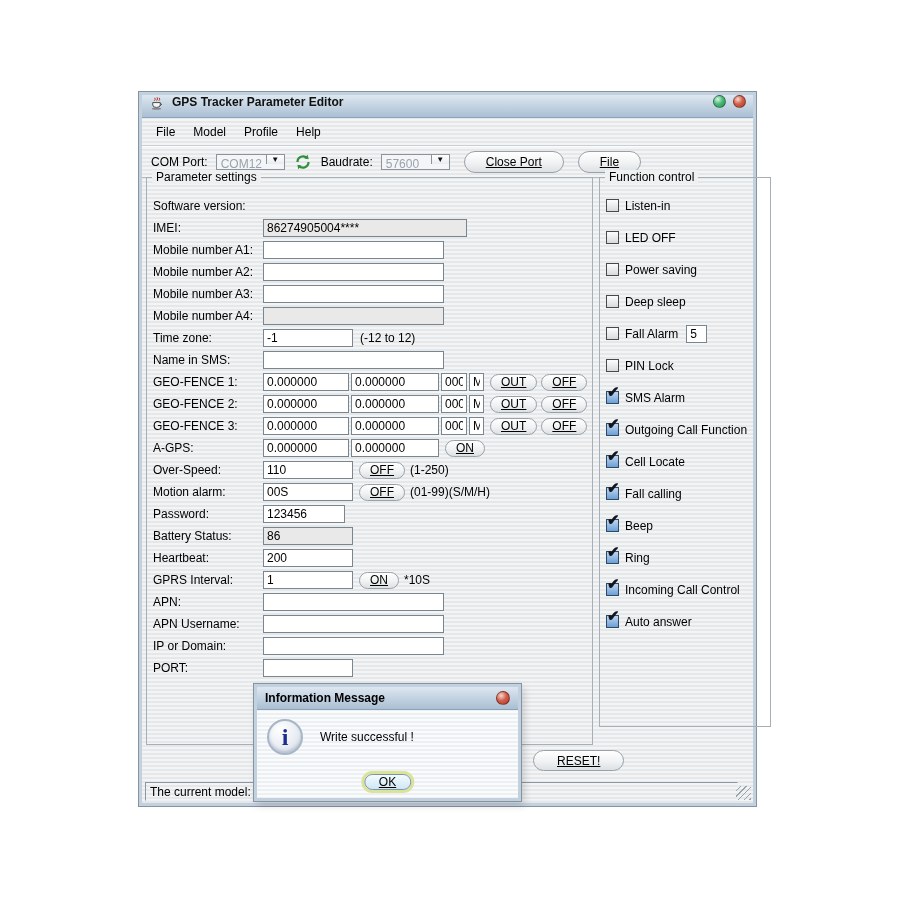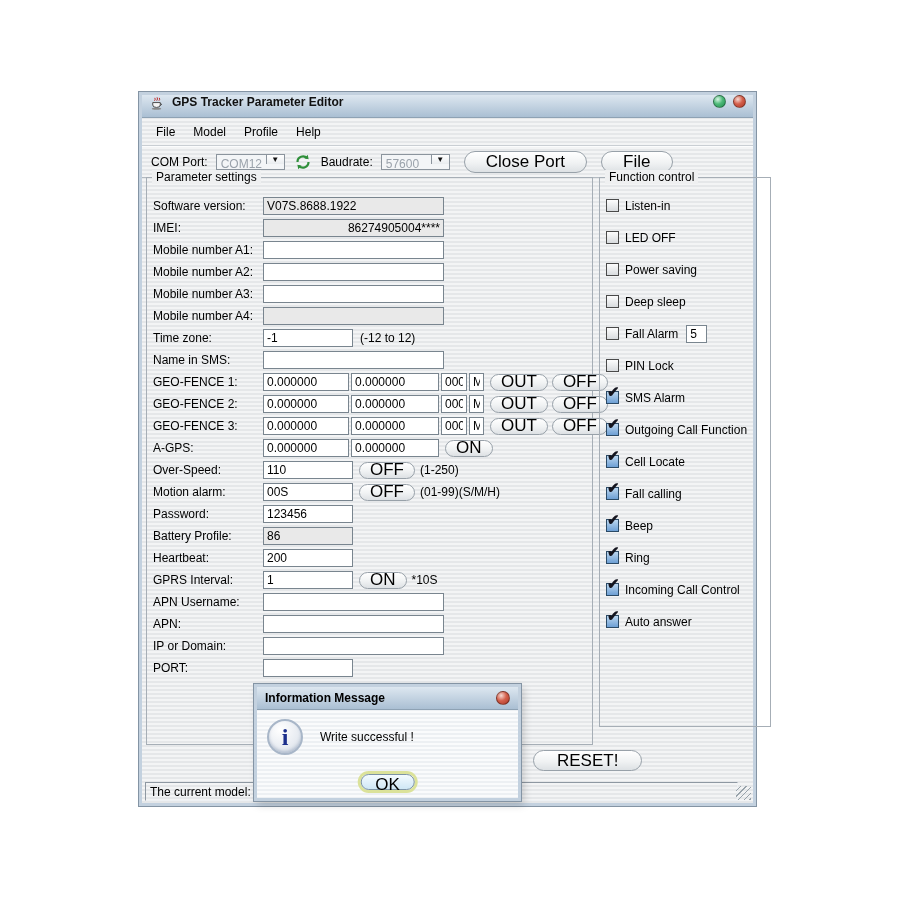--- a/index.html
+++ b/index.html
@@ -26,21 +26,21 @@
     border-top:1px solid #fbfcfd; border-bottom:1px solid #b2b9c0; }
   .tlabel { margin-right:2px; }
   .combo { display:inline-flex; height:16px; border:1px solid #8b949d; background:#f3f5f7; align-items:flex-start; }
   .combo-text { width:49px; padding:2px 4px; color:#9aa2ab; overflow:hidden; white-space:nowrap; }
   .combo-arrow { width:18px; background:linear-gradient(#ffffff,#e9ecef); border-left:1px solid #8b949d;
     display:flex; align-items:center; justify-content:center; font-size:8px; color:#111; }
   .refresh { width:18px; height:18px; margin:0 3px; }
 
   .pill { border:1px solid #98a1a9; border-radius:11px;
     background:linear-gradient(#ffffff,#f0f2f3 55%,#dde1e4);
-    font-family:"Liberation Sans",sans-serif; font-size:17px; color:#000; cursor:default; }
+    font-family:"Liberation Sans",sans-serif; font-size:12px; color:#000; cursor:default;text-decoration:underline; }
   .pill.big { height:22px; padding:0 21px; margin-left:8px; }
   .pill.sm { height:17px; padding:0 10px; border-radius:9px; margin-left:4px; line-height:14px; }
   .pill.reset { position:absolute; left:391px; top:655px; height:21px; padding:0 23px; }
 
   .gb { position:absolute; border:1px solid #a6aeb6; }
   .legend { position:absolute; top:-8px; left:5px; background:#eff0f1; padding:0 4px; line-height:14px; white-space:nowrap; }
   .gb-params { left:4px; top:82px; width:447px; height:568px; padding-top:17px; }
   .gb-func   { left:457px; top:82px; width:172px; height:550px; padding-top:20px; }
 
   .prow { display:flex; align-items:center; height:22px; padding-left:6px; }
@@ -131,25 +131,24 @@
       </span>
       <button class="pill big">Close Port</button>
       <button class="pill big">File</button>
     </div>
 
     <div class="gb gb-params">
       <span class="legend">Parameter settings</span>
       <div>
           <div class="prow">
             <span class="plabel">Software version:</span>
-            <input class="tfield disabled" readonly="" value="V07S.8688.1922" style="width: 181px;">
           </div>
           <div class="prow">
             <span class="plabel">IMEI:</span>
-            <input class="tfield disabled" readonly="" value="86274905004****" style="width: 181px; text-align: right;">
+            <input class="tfield disabled" readonly="" value="86274905004****" style="width: 204px;">
           </div>
           <div class="prow">
             <span class="plabel">Mobile number A1:</span>
             <input class="tfield" readonly="" value="" style="width: 181px;">
           </div>
           <div class="prow">
             <span class="plabel">Mobile number A2:</span>
             <input class="tfield" readonly="" value="" style="width: 181px;">
           </div>
           <div class="prow">
@@ -209,42 +208,42 @@
             <span class="hint">(1-250)</span>
           </div>
           <div class="prow">
             <span class="plabel">Motion alarm:</span>
             <input class="tfield" readonly="" value="00S" style="width: 90px;">
             <button class="pill sm">OFF</button>
             <span class="hint">(01-99)(S/M/H)</span>
           </div>
           <div class="prow">
             <span class="plabel">Password:</span>
-            <input class="tfield" readonly="" value="123456" style="width: 90px;">
-          </div>
-          <div class="prow">
-            <span class="plabel">Battery Profile:</span>
+            <input class="tfield" readonly="" value="123456" style="width: 82px;">
+          </div>
+          <div class="prow">
+            <span class="plabel">Battery Status:</span>
             <input class="tfield disabled" readonly="" value="86" style="width: 90px;">
           </div>
           <div class="prow">
             <span class="plabel">Heartbeat:</span>
             <input class="tfield" readonly="" value="200" style="width: 90px;">
           </div>
           <div class="prow">
             <span class="plabel">GPRS Interval:</span>
             <input class="tfield" readonly="" value="1" style="width: 90px;">
             <button class="pill sm">ON</button>
             <span class="hint">*10S</span>
           </div>
           <div class="prow">
+            <span class="plabel">APN:</span>
+            <input class="tfield" readonly="" value="" style="width: 181px;">
+          </div>
+          <div class="prow">
             <span class="plabel">APN Username:</span>
-            <input class="tfield" readonly="" value="" style="width: 181px;">
-          </div>
-          <div class="prow">
-            <span class="plabel">APN:</span>
             <input class="tfield" readonly="" value="" style="width: 181px;">
           </div>
           <div class="prow">
             <span class="plabel">IP or Domain:</span>
             <input class="tfield" readonly="" value="" style="width: 181px;">
           </div>
           <div class="prow">
             <span class="plabel">PORT:</span>
             <input class="tfield" readonly="" value="" style="width: 90px;">
           </div>

